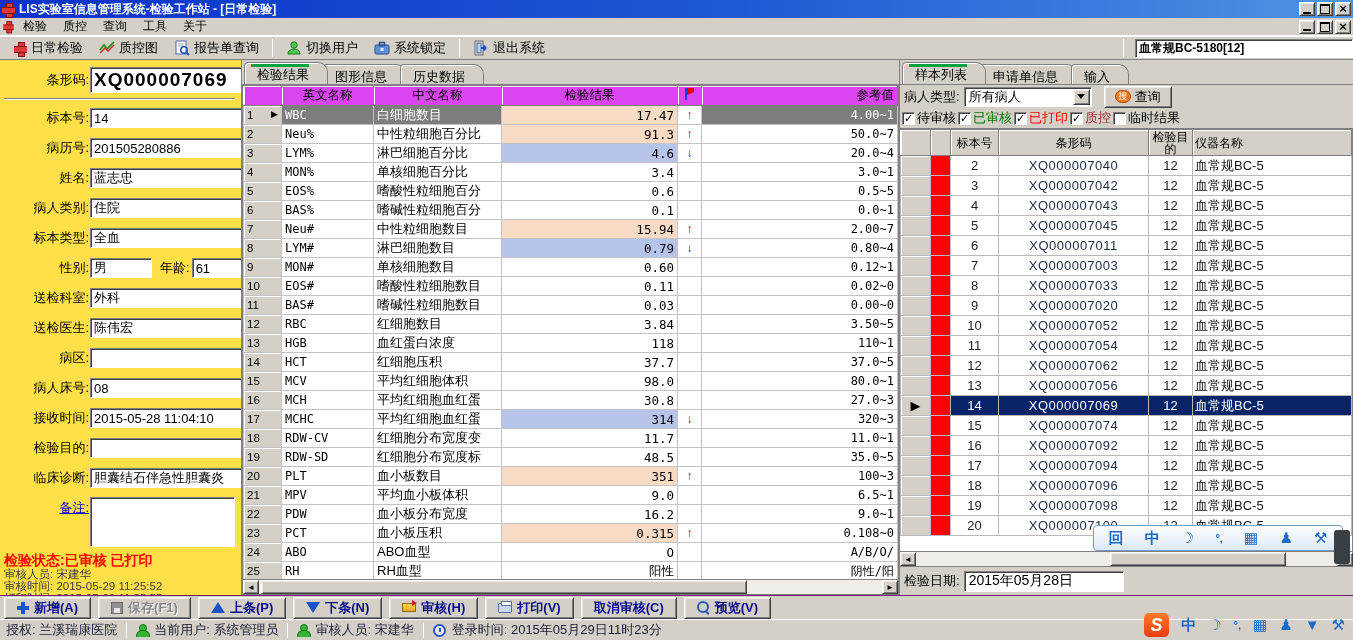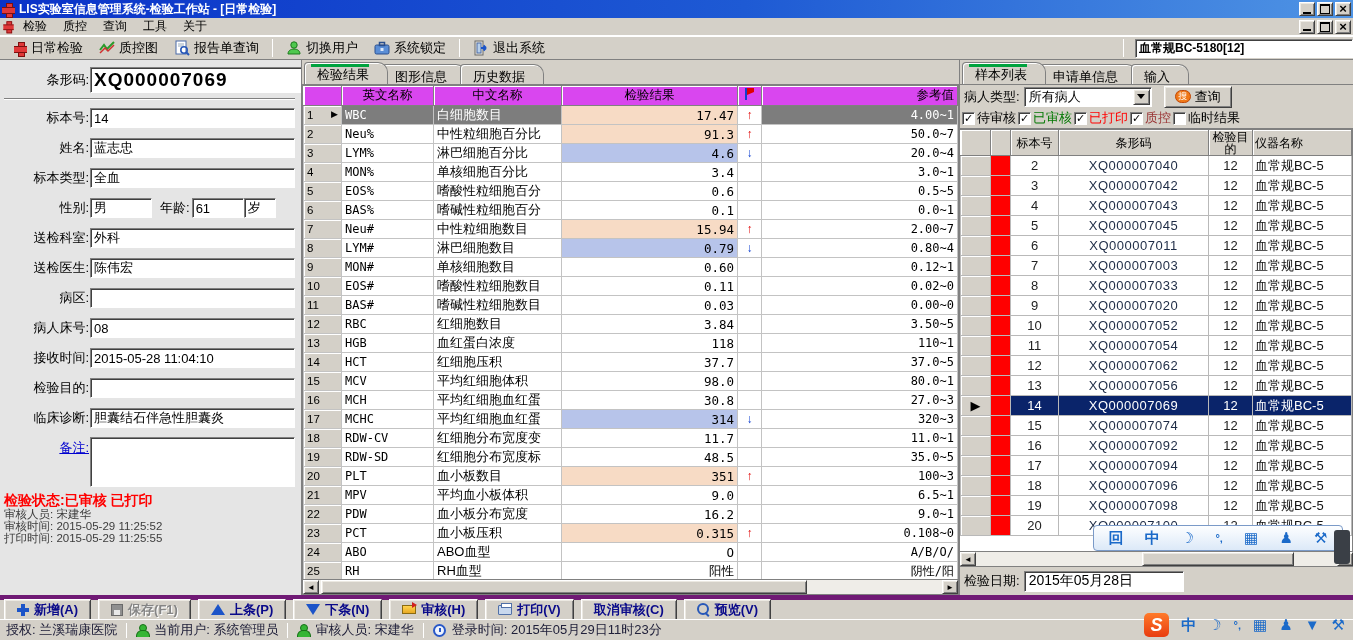--- a/index.html
+++ b/index.html
@@ -33,21 +33,21 @@
   
   .toolbar { height:24px; background:#d4d0c8; border-top:1px solid #fff; border-bottom:1px solid #808080; display:flex; align-items:center; padding:0 6px; flex:none; position:relative; }
   .tbtn { display:flex; align-items:center; gap:4px; padding:2px 7px; height:22px; background:transparent; border:1px solid transparent; font-size:13px; color:#000; white-space:nowrap; }
   .tsep { width:1px; height:18px; background:#808080; border-right:1px solid #fff; margin:0 5px; }
   .inst-input { position:absolute; right:0; top:2px; width:218px; height:19px; font-size:12px; font-weight:bold; padding:1px 3px; }
 
   
   .main { flex:1; display:flex; min-height:0; }
 
   
-  .left-panel { width:302px; flex:none; padding:6px 6px 0 4px; border-right:1px solid #808080; background:#e5e5e5; overflow:hidden; }
+  .left-panel { width:242px; flex:none; padding:6px 6px 0 4px; border-right:1px solid #808080; background:#fde047; overflow:hidden; }
   .frow { display:flex; align-items:center; height:22px; margin-bottom:8px; }
   .flabel { width:86px; text-align:right; font-size:13px; color:#000; flex:none; padding-right:1px; white-space:nowrap; }
   .fin { flex:1; height:20px; font-size:13px; padding:1px 3px; color:#000; }
   .fin.big { height:26px; font-size:19px; font-weight:bold; letter-spacing:1px; }
   .frow.barcode { height:28px; margin-bottom:4px; }
   .etched { border:none; border-top:1px solid #808080; border-bottom:1px solid #fff; margin:0 0 7px 0; }
   .fin.sex { flex:none; width:62px; }
   .inlab { font-size:13px; padding:0 2px 0 8px; white-space:nowrap; }
   .fin.age { flex:none; width:52px; }
   .fin.unit { flex:none; width:32px; }
@@ -119,21 +119,21 @@
   td.sno { text-align:center; font-weight:bold; color:#222; }
   td.sbar { text-align:center; font-weight:bold; color:#1d2b45; letter-spacing:.5px; }
   td.scode { text-align:center; font-weight:bold; color:#222; }
   td.snm { color:#111; font-weight:bold; }
   tr.sel td.sno, tr.sel td.sbar, tr.sel td.scode, tr.sel td.snm { background:#0a246a; color:#fff; }
   .date-row { height:28px; flex:none; display:flex; align-items:center; padding:3px 4px; gap:4px; }
   .date-row .dlabel { font-size:13px; white-space:nowrap; }
   .date-input { width:160px; height:21px; font-size:14px; padding:1px 4px; }
 
   
-  .actionbar { height:24px; flex:none; background:#d4d0c8; border-top:5px solid #701a75; display:flex; align-items:center; padding:1px 4px; gap:7px; }
+  .actionbar { height:24px; flex:none; background:#d4d0c8; border-top:1px solid #701a75; display:flex; align-items:center; padding:1px 4px; gap:7px; }
   .abtn { height:22px; display:flex; align-items:center; justify-content:center; gap:5px; padding:0 12px; font-size:13px; color:#0a0a8a; font-weight:bold; white-space:nowrap; }
   .abtn.disabled { color:#858585; text-shadow:1px 1px 0 #fff; }
   
   .ci { display:inline-block; position:relative; flex:none; }
   .ci-plus { width:12px; height:12px; }
   .ci-plus::before,.ci-plus::after { content:""; position:absolute; background:#1c54c8; }
   .ci-plus::before { left:4px; top:0; width:4px; height:12px; }
   .ci-plus::after { left:0; top:4px; width:12px; height:4px; }
   .ci-save { width:12px; height:12px; background:#8f8f8f; border:1px solid #6a6a6a; }
   .ci-save::after { content:""; position:absolute; left:2px; top:5px; width:6px; height:5px; background:#e8e8e8; }
@@ -255,22 +255,30 @@
       <div class="frow barcode">
         <label class="flabel">条形码:</label>
         <input class="fin big sunken" value="XQ000007069" style="">
       </div>
       <hr class="etched">
       <div class="frow">
           <label class="flabel">标本号:</label>
           <input class="fin sunken" value="14" style="">
         </div>
       <div class="frow">
+          <label class="flabel">病历号:</label>
+          <input class="fin sunken" value="201505280886" style="">
+        </div>
+      <div class="frow">
           <label class="flabel">姓名:</label>
           <input class="fin sunken" value="蓝志忠" style="">
+        </div>
+      <div class="frow">
+          <label class="flabel">病人类别:</label>
+          <input class="fin sunken" value="住院" style="">
         </div>
       <div class="frow">
           <label class="flabel">标本类型:</label>
           <input class="fin sunken" value="全血" style="">
         </div>
       <div class="frow">
         <label class="flabel">性别:</label>
         <input class="fin sex sunken" value="男" style="">
         <span class="inlab">年龄:</span>
         <input class="fin age sunken" value="61" style="">

